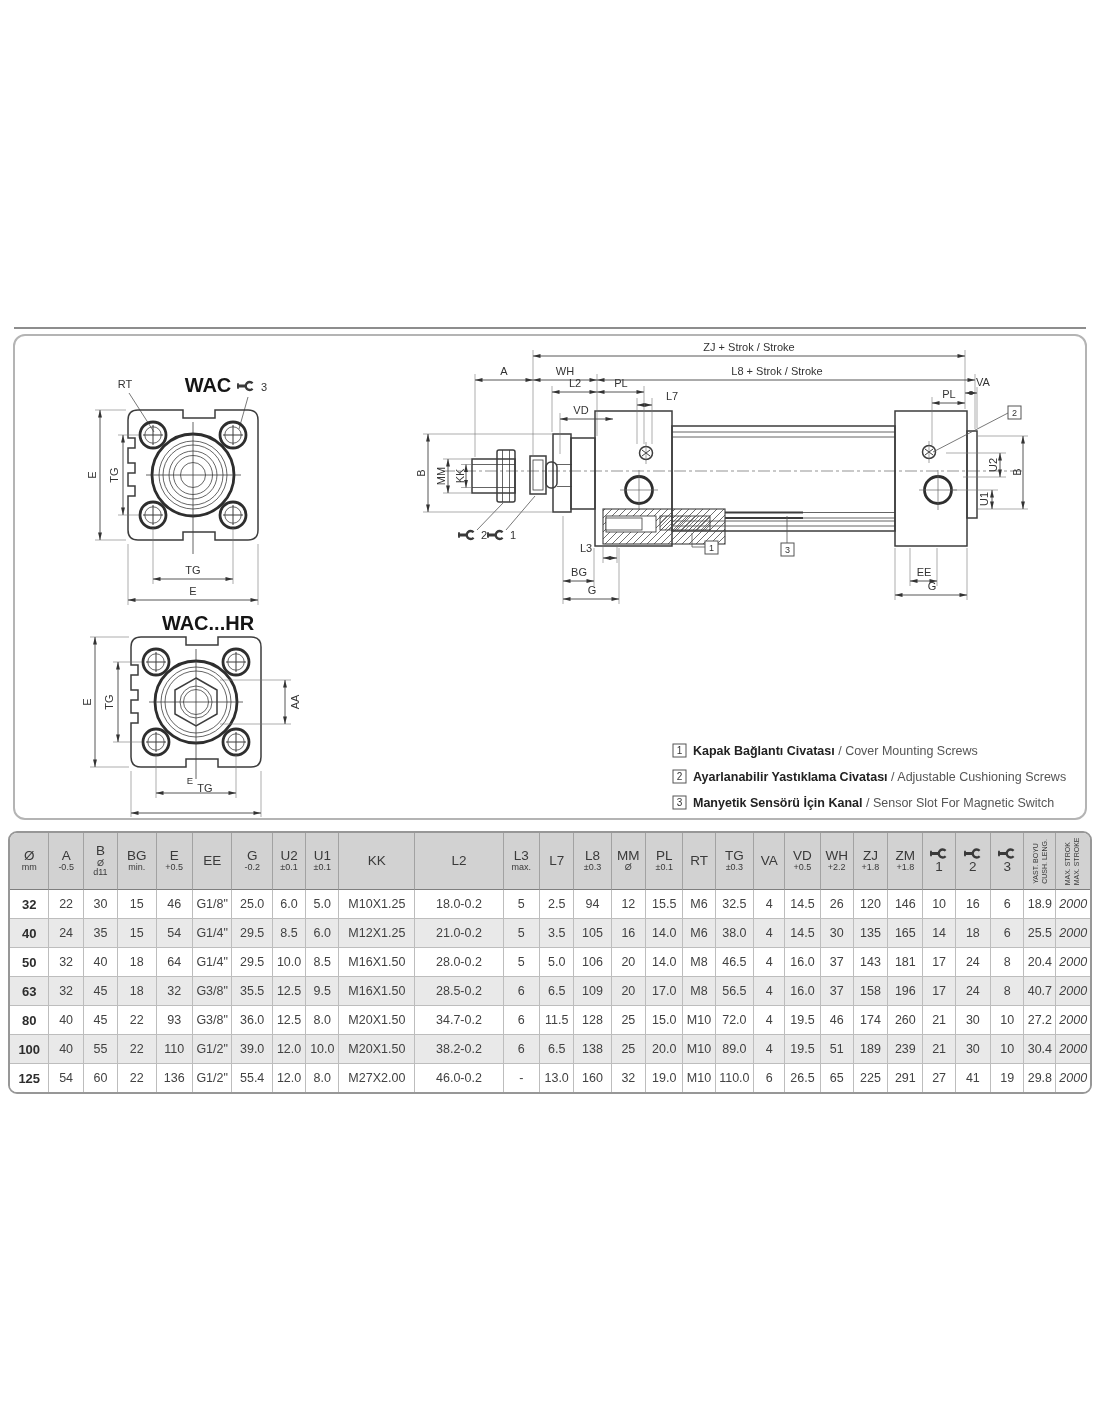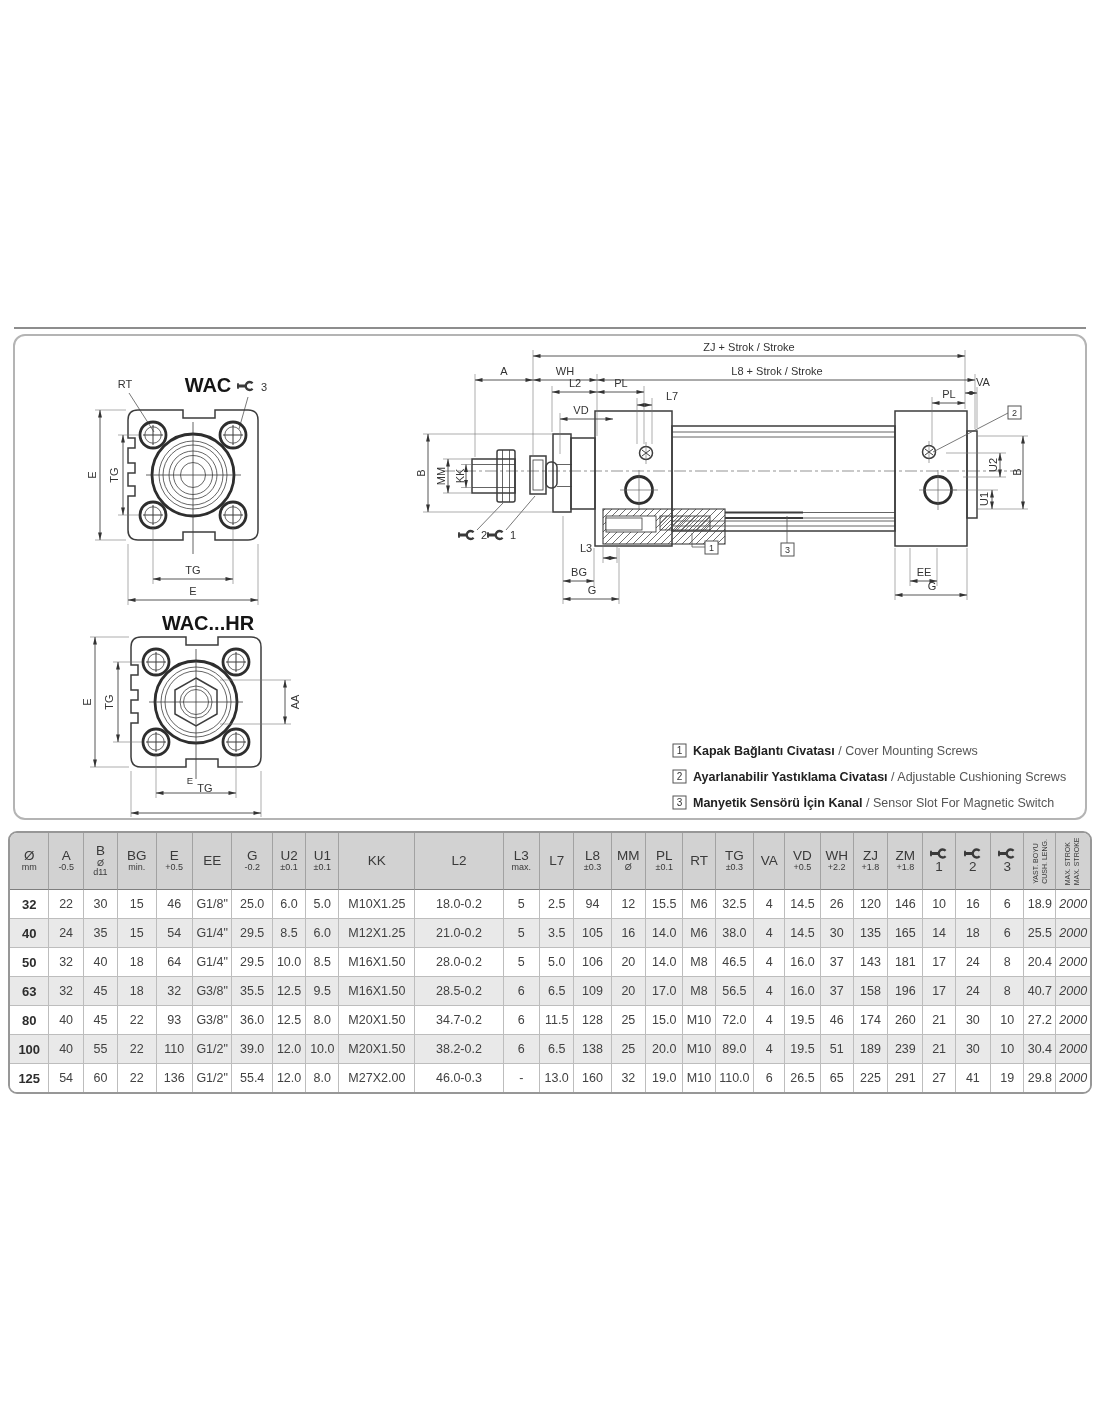--- a/index.html
+++ b/index.html
@@ -670,21 +670,21 @@
           <td class="dia">125</td>
           <td>54</td>
           <td>60</td>
           <td>22</td>
           <td>136</td>
           <td>G1/2"</td>
           <td>55.4</td>
           <td>12.0</td>
           <td>8.0</td>
           <td>M27X2.00</td>
-          <td>46.0-0.3</td>
+          <td>46.0-0.2</td>
           <td>-</td>
           <td>13.0</td>
           <td>160</td>
           <td>32</td>
           <td>19.0</td>
           <td>M10</td>
           <td>110.0</td>
           <td>6</td>
           <td>26.5</td>
           <td>65</td>

